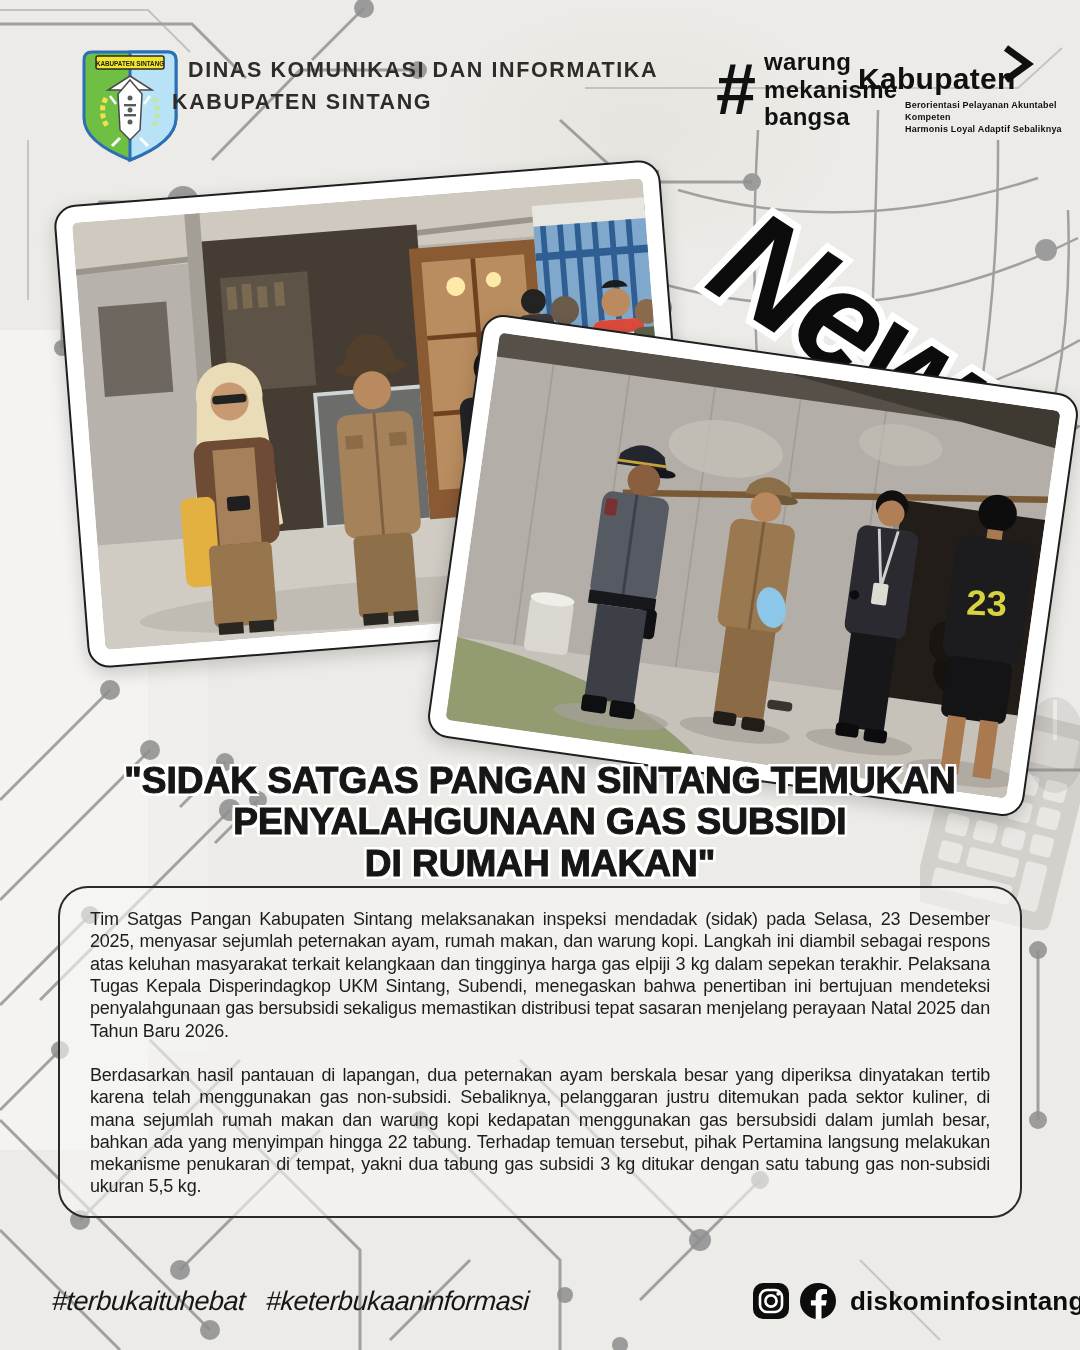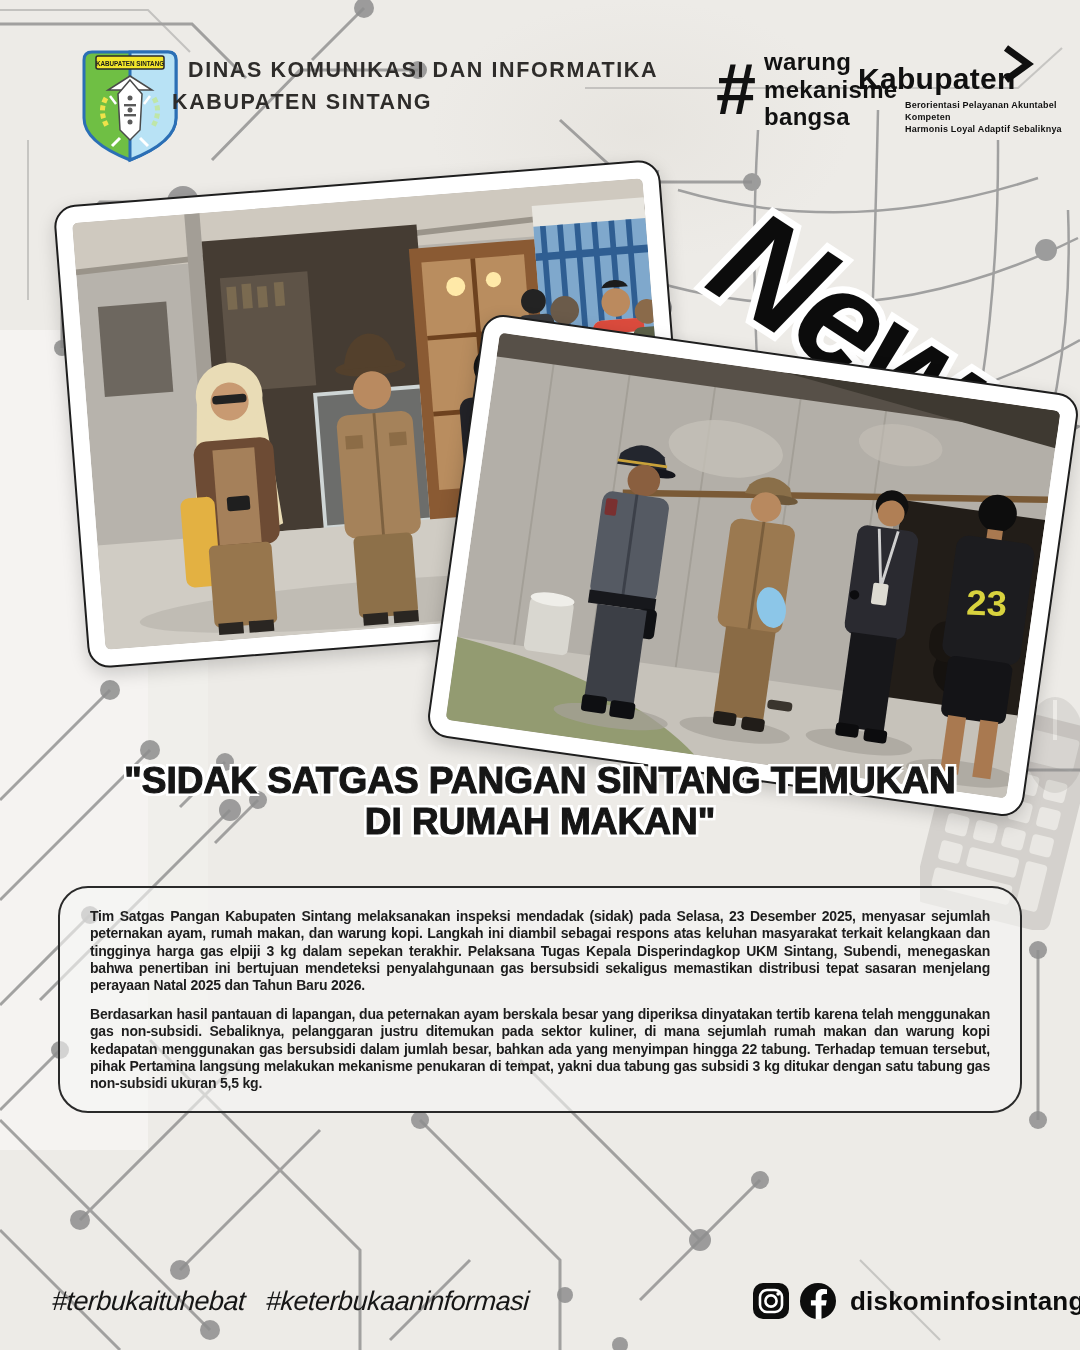--- a/index.html
+++ b/index.html
@@ -42,22 +42,22 @@
   
   .headline{position:absolute;left:0;width:1080px;top:760px;z-index:4;text-align:center;color:#161616;
     font-weight:700;font-size:37px;line-height:1.12;letter-spacing:0;
     -webkit-text-stroke:1.1px #161616;
     text-shadow:-3px -3px 0 #fff,3px -3px 0 #fff,-3px 3px 0 #fff,3px 3px 0 #fff,0 -3px 0 #fff,0 3px 0 #fff,-3px 0 0 #fff,3px 0 0 #fff;}
 
   
   .article{position:absolute;left:58px;top:886px;width:964px;z-index:5;box-sizing:border-box;
     background:rgba(246,245,243,.62);border:2px solid #2a2a2a;border-radius:30px;
     padding:20px 30px 18px 30px;color:#1d1d1d;}
-  .article p{margin:0;font-size:14px;font-weight:700;line-height:1.24;text-align:justify;letter-spacing:-.2px;}
-  .article p + p{margin-top:11px;}
+  .article p{margin:0;font-size:18px;font-weight:400;line-height:1.24;text-align:justify;letter-spacing:-.2px;}
+  .article p + p{margin-top:22px;}
 
   
   .hashtags{position:absolute;left:52px;top:1286px;z-index:6;color:#161616;font-style:italic;font-size:27px;font-weight:500;letter-spacing:-.5px;transform:skewX(-4deg);}
   .hashtags span + span{margin-left:14px;}
   .social{position:absolute;left:752px;top:1282px;z-index:6;display:flex;align-items:center;color:#0d0d0d;}
   .social .icon{width:38px;height:38px;margin-right:9px;}
   .social .handle{font-size:26px;font-weight:800;letter-spacing:.2px;margin-left:4px;}
 </style>
 </head>
 <body>
@@ -404,20 +404,21 @@
         <text x="543" y="228" text-anchor="middle" font-size="38" font-weight="bold" fill="#d8d23e" transform="rotate(-6 543 228)">23</text>
         <rect x="510" y="276" width="68" height="66" rx="8" fill="#141417"></rect>
         <rect x="518" y="340" width="19" height="62" fill="#a97950"></rect>
           <rect x="552" y="340" width="19" height="62" fill="#a97950"></rect>
       </g>
     </svg>
   </div>
 
   <div class="headline">
     <div>"SIDAK SATGAS PANGAN SINTANG TEMUKAN</div>
+    <div>PENYALAHGUNAAN GAS SUBSIDI</div>
     <div>DI RUMAH MAKAN"</div>
   </div>
 
   <div class="article">
     <p>Tim Satgas Pangan Kabupaten Sintang melaksanakan inspeksi mendadak (sidak) pada Selasa, 23 Desember 2025, menyasar sejumlah peternakan ayam, rumah makan, dan warung kopi. Langkah ini diambil sebagai respons atas keluhan masyarakat terkait kelangkaan dan tingginya harga gas elpiji 3 kg dalam sepekan terakhir. Pelaksana Tugas Kepala Disperindagkop UKM Sintang, Subendi, menegaskan bahwa penertiban ini bertujuan mendeteksi penyalahgunaan gas bersubsidi sekaligus memastikan distribusi tepat sasaran menjelang perayaan Natal 2025 dan Tahun Baru 2026.</p>
     <p>Berdasarkan hasil pantauan di lapangan, dua peternakan ayam berskala besar yang diperiksa dinyatakan tertib karena telah menggunakan gas non-subsidi. Sebaliknya, pelanggaran justru ditemukan pada sektor kuliner, di mana sejumlah rumah makan dan warung kopi kedapatan menggunakan gas bersubsidi dalam jumlah besar, bahkan ada yang menyimpan hingga 22 tabung. Terhadap temuan tersebut, pihak Pertamina langsung melakukan mekanisme penukaran di tempat, yakni dua tabung gas subsidi 3 kg ditukar dengan satu tabung gas non-subsidi ukuran 5,5 kg.</p>
   </div>
 
   <div class="hashtags">
     <span>#terbukaituhebat</span>

